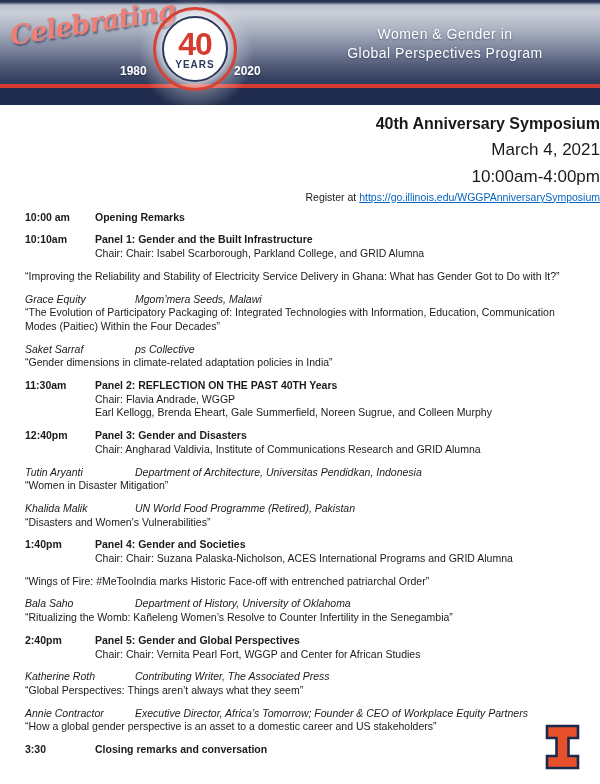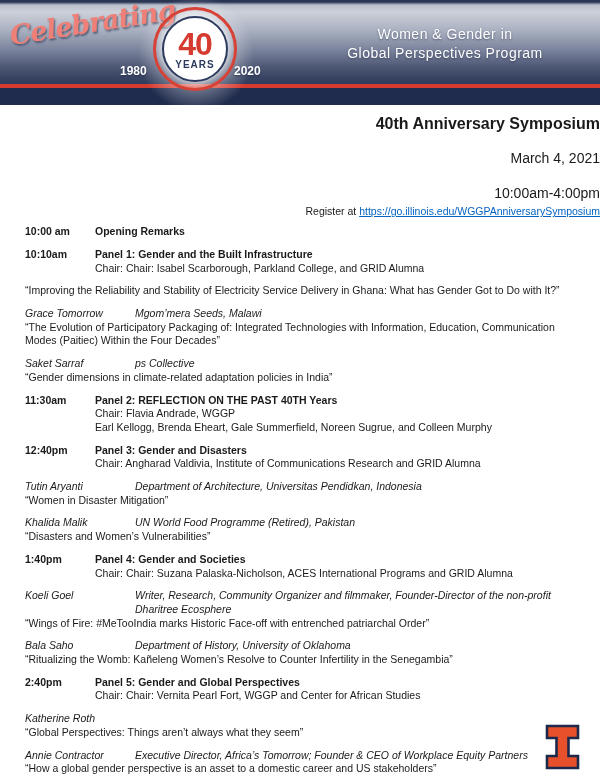--- a/index.html
+++ b/index.html
@@ -46,21 +46,21 @@
   .year-end   { left:234px; top:64px; }
   .program-name {
     position:absolute; left:300px; top:18px; width:290px; z-index:2;
     text-align:center; color:#ffffff; font-size:14px; font-weight:normal;
     letter-spacing:0.5px; line-height:1.35; text-shadow:0 1px 2px rgba(20,30,60,.5);margin-top:7px;
   }
 
   
   .title-block { text-align:right; margin-top:9px; }
   .sym-title { font-size:16px; font-weight:bold; line-height:1.2; }
-  .sym-date, .sym-time { font-size:14px; line-height:1.25; margin-top:17px; }
+  .sym-date, .sym-time { font-size:17px; line-height:1.25; margin-top:6px; }
   .register-line { font-size:10.5px; margin-top:3px; }
   .register-link { color:#0563c1; text-decoration:underline; cursor:pointer; }
 
   
   .schedule { padding:8px 25px 0 25px; font-size:10.5px; line-height:13.7px; }
   .session-row { display:flex; margin-bottom:9px; }
   .session-time { width:70px; flex:0 0 70px; font-weight:bold; }
   .session-title { font-weight:bold; }
   .session-detail { font-weight:normal; }
   .speaker-block { margin-bottom:9px; }
@@ -116,21 +116,21 @@
         <div class="session-content">
           <div class="session-title">Panel 1: Gender and the Built Infrastructure</div>
           <div class="session-detail">Chair: Chair: Isabel Scarborough, Parkland College, and GRID Alumna</div>
         </div>
       </div>
       <div class="speaker-block">
         <div class="talk-title">“Improving the Reliability and Stability of Electricity Service Delivery in Ghana: What has Gender Got to Do with It?”</div>
       </div>
       <div class="speaker-block">
         <div class="speaker-name-row">
-          <span class="speaker-name">Grace Tomorrow</span>
+          <span class="speaker-name">Grace Equity</span>
           <span class="speaker-affiliation">Mgom’mera Seeds, Malawi</span>
         </div>
         <div class="talk-title">“The Evolution of Participatory Packaging of: Integrated Technologies with Information, Education, Communication Modes (Paitiec) Within the Four Decades”</div>
       </div>
       <div class="speaker-block">
         <div class="speaker-name-row">
           <span class="speaker-name">Saket Sarraf</span>
           <span class="speaker-affiliation">ps Collective</span>
         </div>
         <div class="talk-title">“Gender dimensions in climate-related adaptation policies in India”</div>
@@ -165,43 +165,40 @@
         <div class="talk-title">“Disasters and Women’s Vulnerabilities”</div>
       </div>
       <div class="session-row">
         <div class="session-time">1:40pm</div>
         <div class="session-content">
           <div class="session-title">Panel 4: Gender and Societies</div>
           <div class="session-detail">Chair: Chair: Suzana Palaska-Nicholson, ACES International Programs and GRID Alumna</div>
         </div>
       </div>
       <div class="speaker-block">
-        <div class="speaker-name-row">
-          <span class="speaker-name">Koeli Goel</span>
-          <span class="speaker-affiliation">Writer, Research, Community Organizer and filmmaker, Founder-Director of the non-profit Dharitree Ecosphere</span>
-        </div>
         <div class="talk-title">“Wings of Fire: #MeTooIndia marks Historic Face-off with entrenched patriarchal Order”</div>
       </div>
       <div class="speaker-block">
         <div class="speaker-name-row">
           <span class="speaker-name">Bala Saho</span>
           <span class="speaker-affiliation">Department of History, University of Oklahoma</span>
         </div>
         <div class="talk-title">“Ritualizing the Womb: Kañeleng Women’s Resolve to Counter Infertility in the Senegambia”</div>
       </div>
       <div class="session-row">
         <div class="session-time">2:40pm</div>
         <div class="session-content">
           <div class="session-title">Panel 5: Gender and Global Perspectives</div>
           <div class="session-detail">Chair: Chair: Vernita Pearl Fort, WGGP and Center for African Studies</div>
         </div>
       </div>
       <div class="speaker-block">
         <div class="speaker-name-row">
           <span class="speaker-name">Katherine Roth</span>
+          <span class="speaker-affiliation">Contributing Writer, The Associated Press</span>
         </div>
         <div class="talk-title">“Global Perspectives: Things aren’t always what they seem”</div>
       </div>
       <div class="speaker-block">
         <div class="speaker-name-row">
           <span class="speaker-name">Annie Contractor</span>
           <span class="speaker-affiliation">Executive Director, Africa’s Tomorrow; Founder &amp; CEO of Workplace Equity Partners</span>
         </div>
         <div class="talk-title">“How a global gender perspective is an asset to a domestic career and US stakeholders”</div>
       </div>

